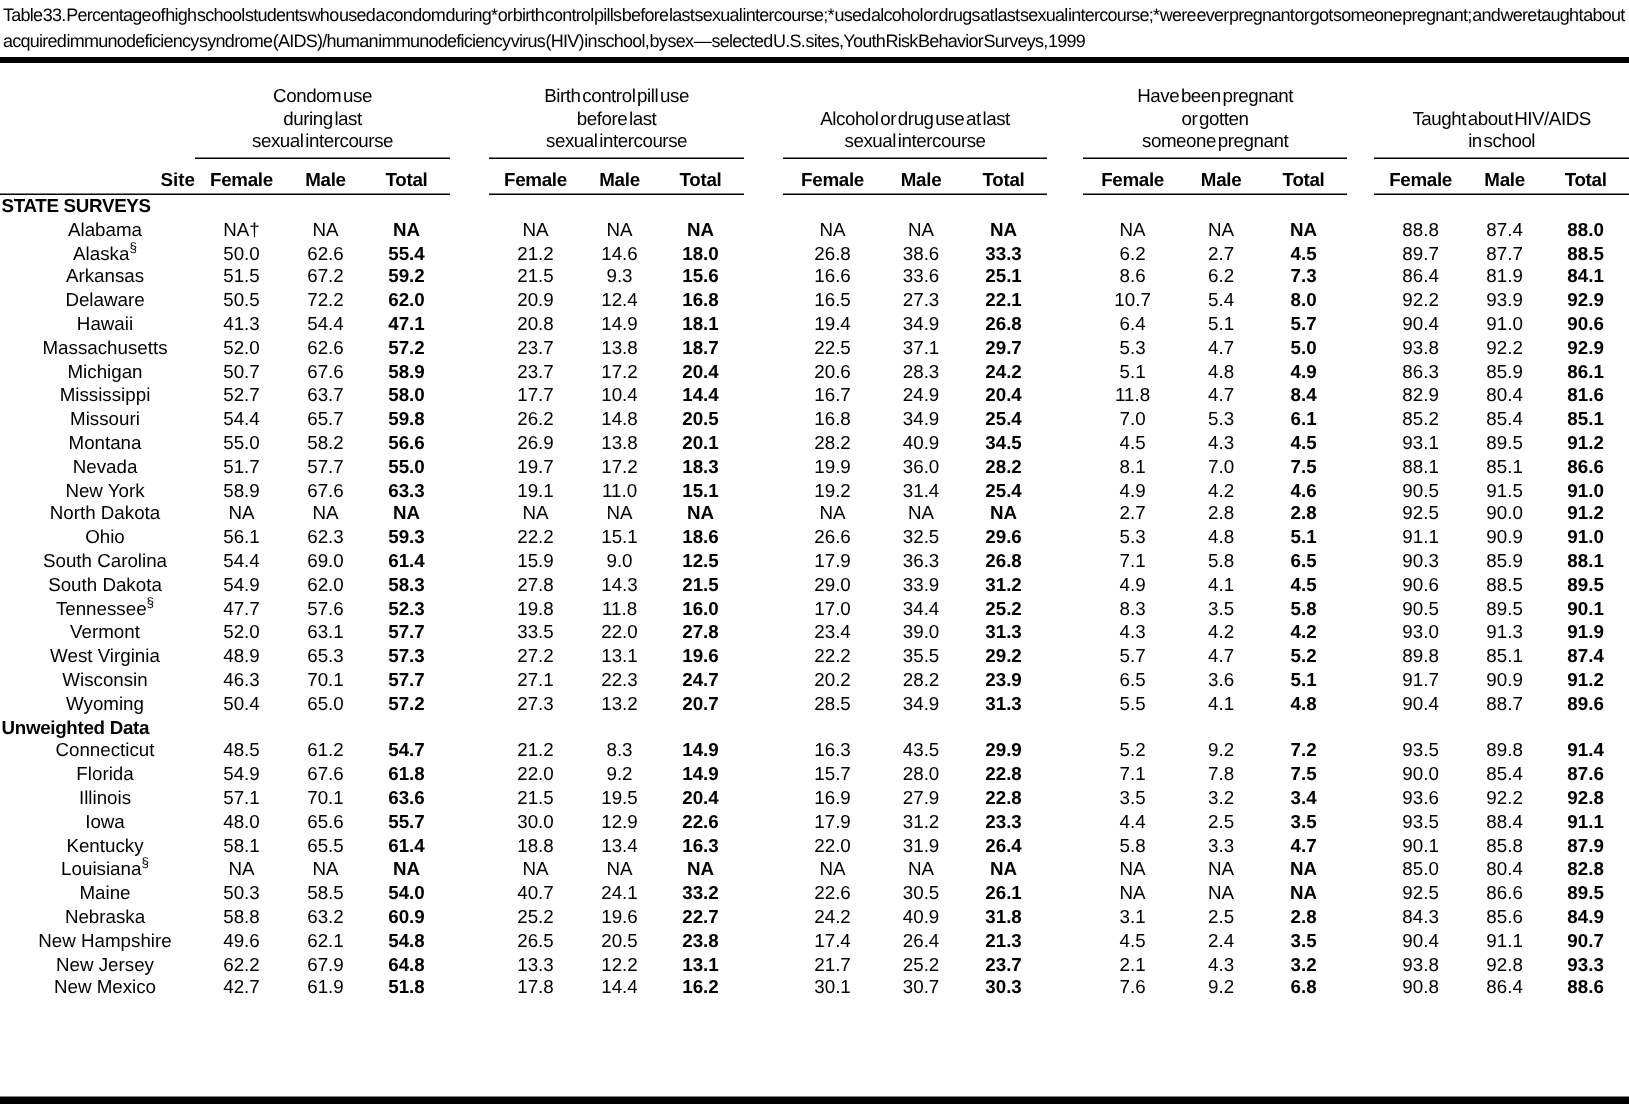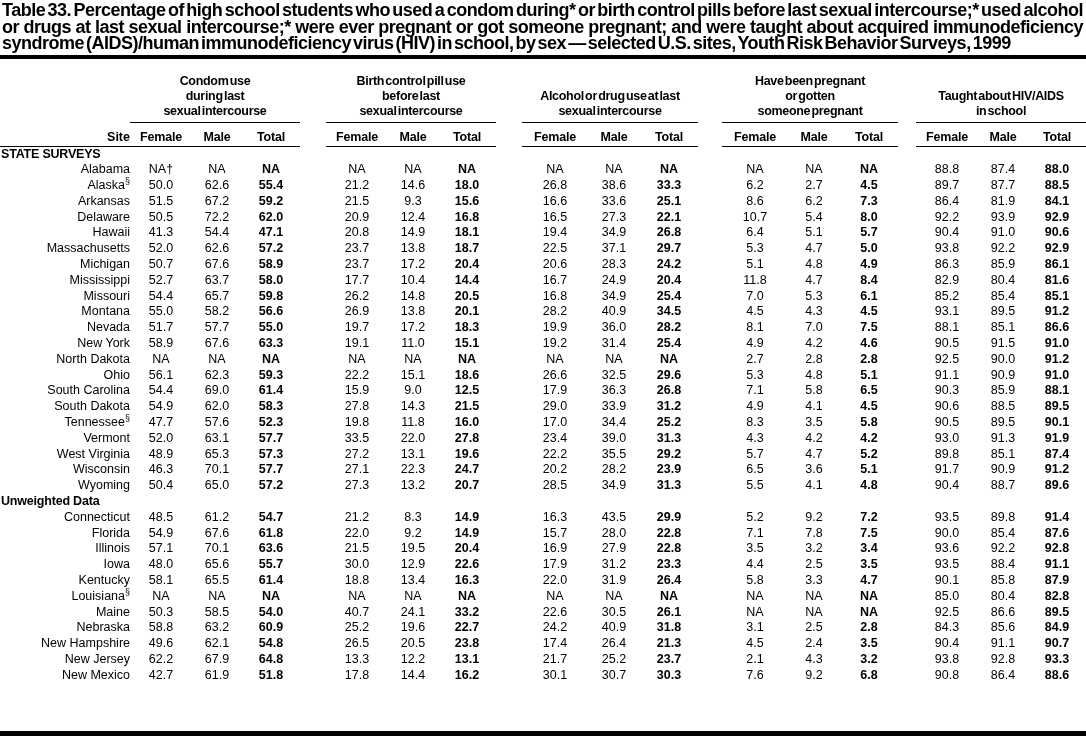--- a/index.html
+++ b/index.html
@@ -9,22 +9,22 @@
     color: #000000;
     font-family: "Liberation Sans", sans-serif;
   }
   body {
     width: 1086px;
     height: 736px;
     overflow: hidden;
     position: relative;
   }
   .title {
-    font-weight: bold;
-    font-size: 18px;
+    font-weight: normal;
+    font-size: 12px;
     line-height: 16.5px;
     letter-spacing: -0.5px;
     word-spacing: -2.5px;
     text-align: justify;
     padding: 2px 3px 0 2px;
   }
   .thick-rule {
     height: 4px;
     background: #000;
     margin-top: 3px;
@@ -34,21 +34,21 @@
     table-layout: fixed;
     border-collapse: collapse;
   }
   th, td {
     padding: 0;
     font-size: 12.5px;
     vertical-align: bottom;
   }
   th.blank { border: none; }
   th.group {
-    font-weight: bold;
+    font-weight: normal;
     text-align: center;
     white-space: pre-line;
     line-height: 15px;
     letter-spacing: -0.3px;
     word-spacing: -2px;
     border-bottom: 1px solid #000;
     height: 60px;
     padding-bottom: 3px;
   }
   th.gap { border: none; }
@@ -67,21 +67,21 @@
     padding: 0 0 2px 0;
   }
   tbody td {
     height: 15.8px;
     line-height: 15.8px;
     vertical-align: middle;
     white-space: nowrap;
   }
   td.num { text-align: center; }
   td.total { font-weight: bold; }
-  td.site { text-align: right; padding-left: 10px; margin-top: 21px; }
+  td.site { text-align: center; padding-left: 10px; margin-top: 21px; }
   td.section { font-weight: bold; text-align: left; padding-left: 1px; letter-spacing: -0.2px; }
   tbody { padding-top: 4px; }
   sup { font-size: 9px; line-height: 0; }
   .bottom-rule {
     position: absolute;
     left: 0;
     bottom: 0;
     width: 1086px;
     height: 5px;
     background: #000;

